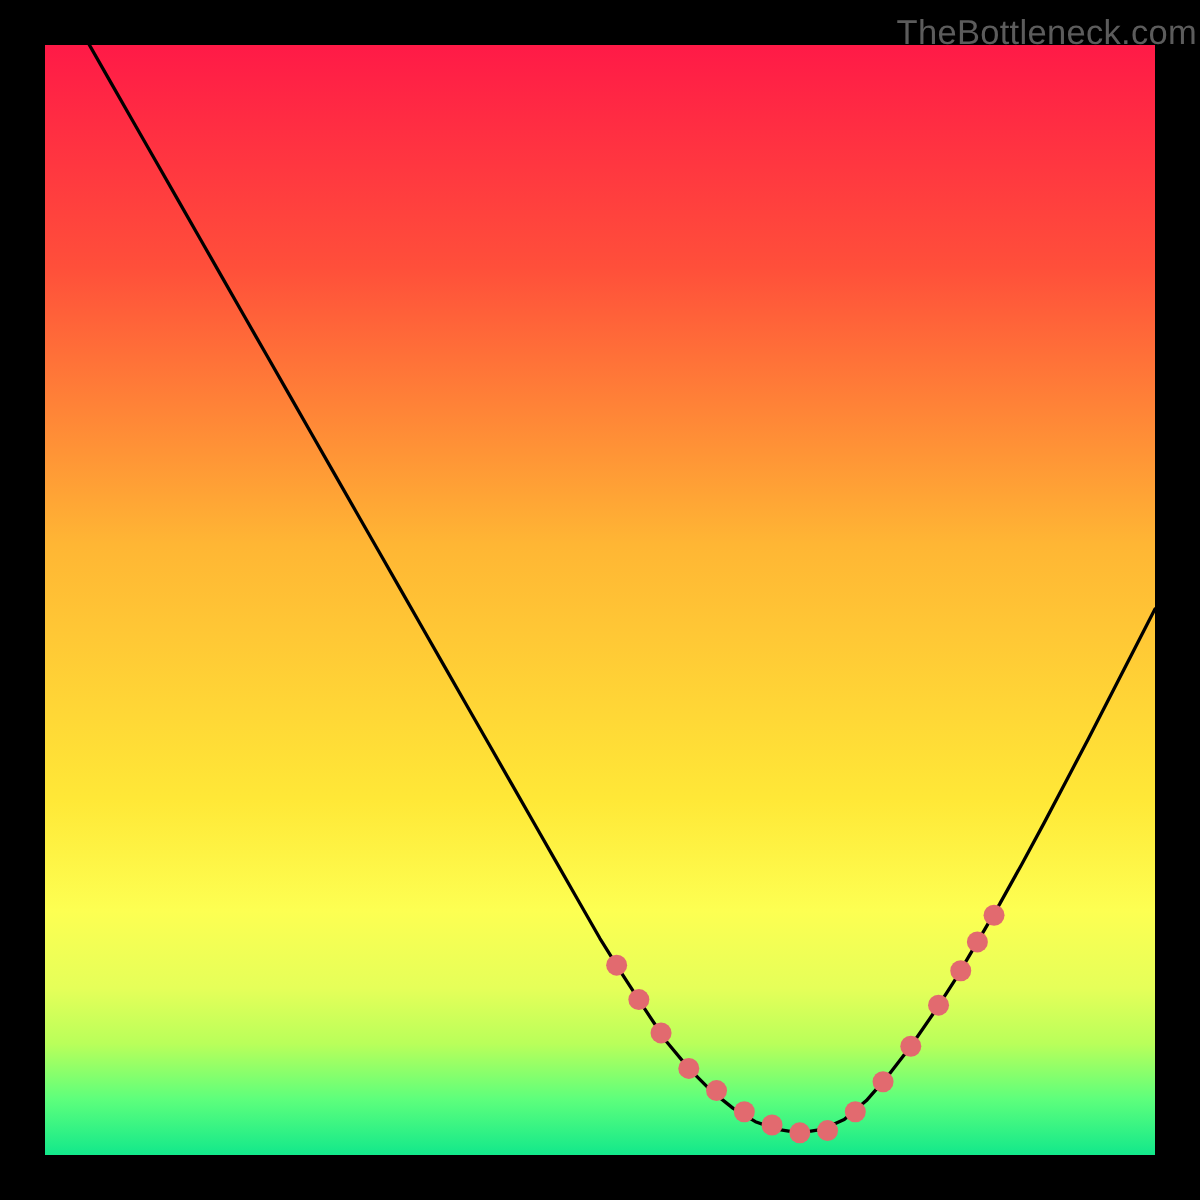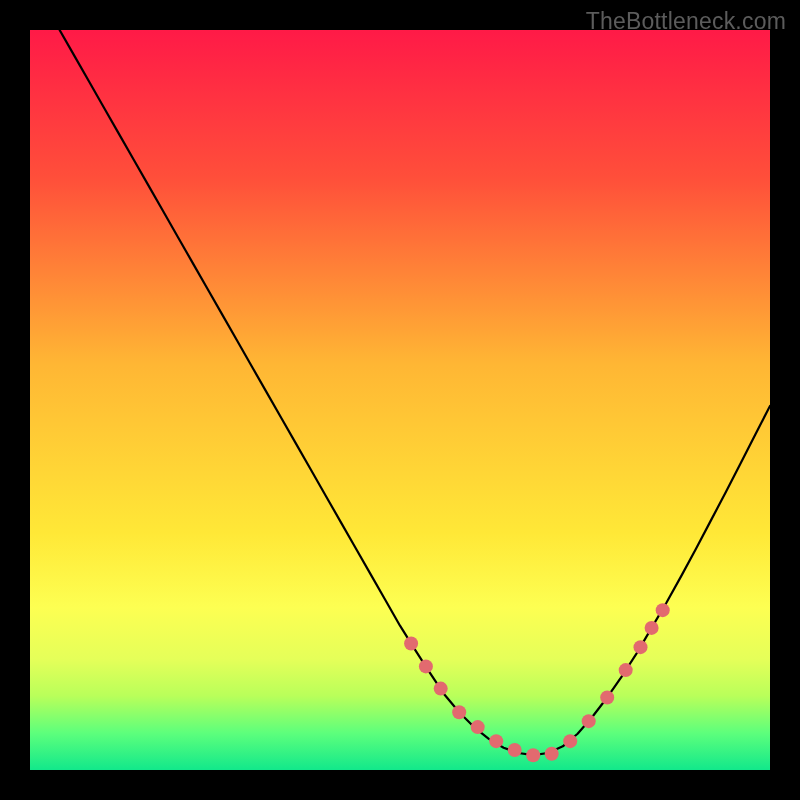--- a/index.html
+++ b/index.html
@@ -2,21 +2,21 @@
 <html><head>
 <meta charset="utf-8">
 <style>
   * { margin: 0; padding: 0; box-sizing: border-box; }
   html, body { width: 800px; height: 800px; background: #000; overflow: hidden; }
   .outer {
     width: 800px; height: 800px; background: #000; position: relative;
   }
   .watermark {
     position: absolute;
-    top: 8px; right: 14px;
+    top: 8px; right: 2px;
     color: #5c5c5c;
     font-family: Arial, Helvetica, sans-serif;
     font-size: 23px;
     font-weight: 500;
     letter-spacing: 0.2px;
   }
   .plot {
     position: absolute;
     left: 30px; top: 30px;
     width: 740px; height: 740px;

